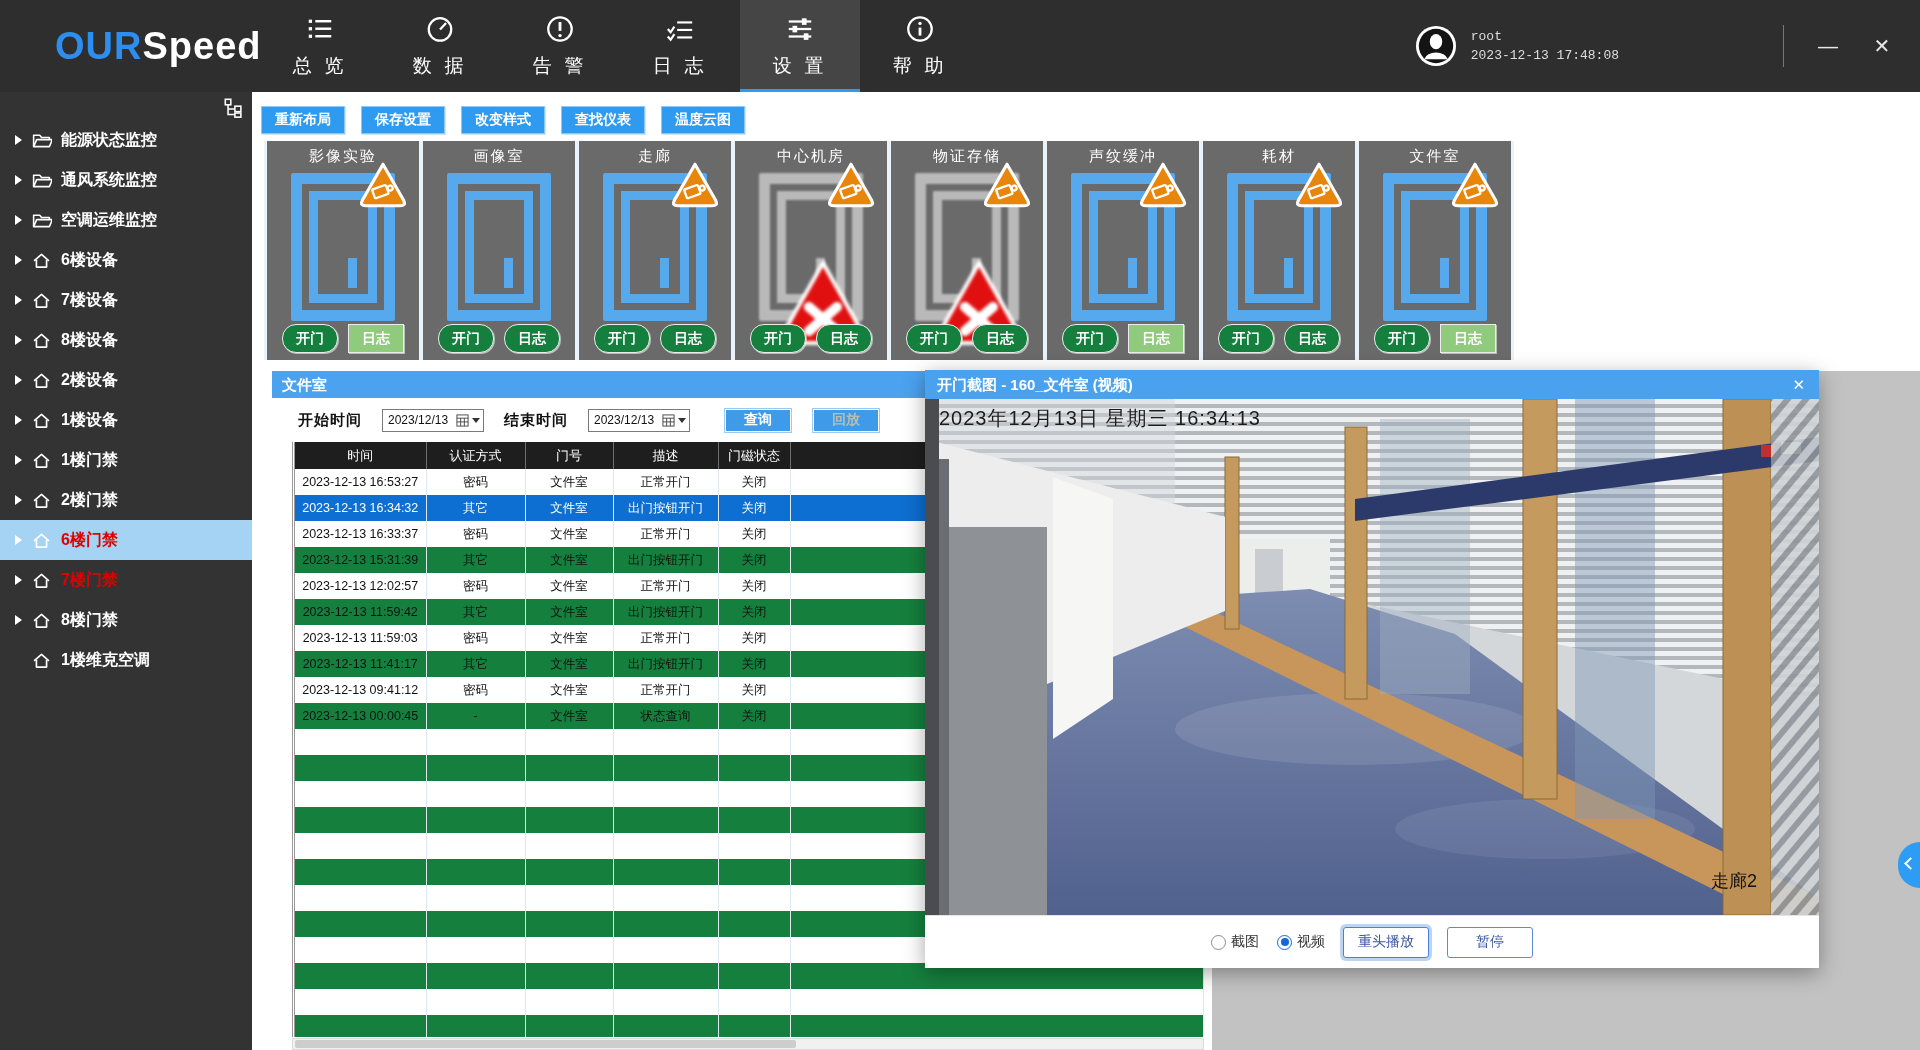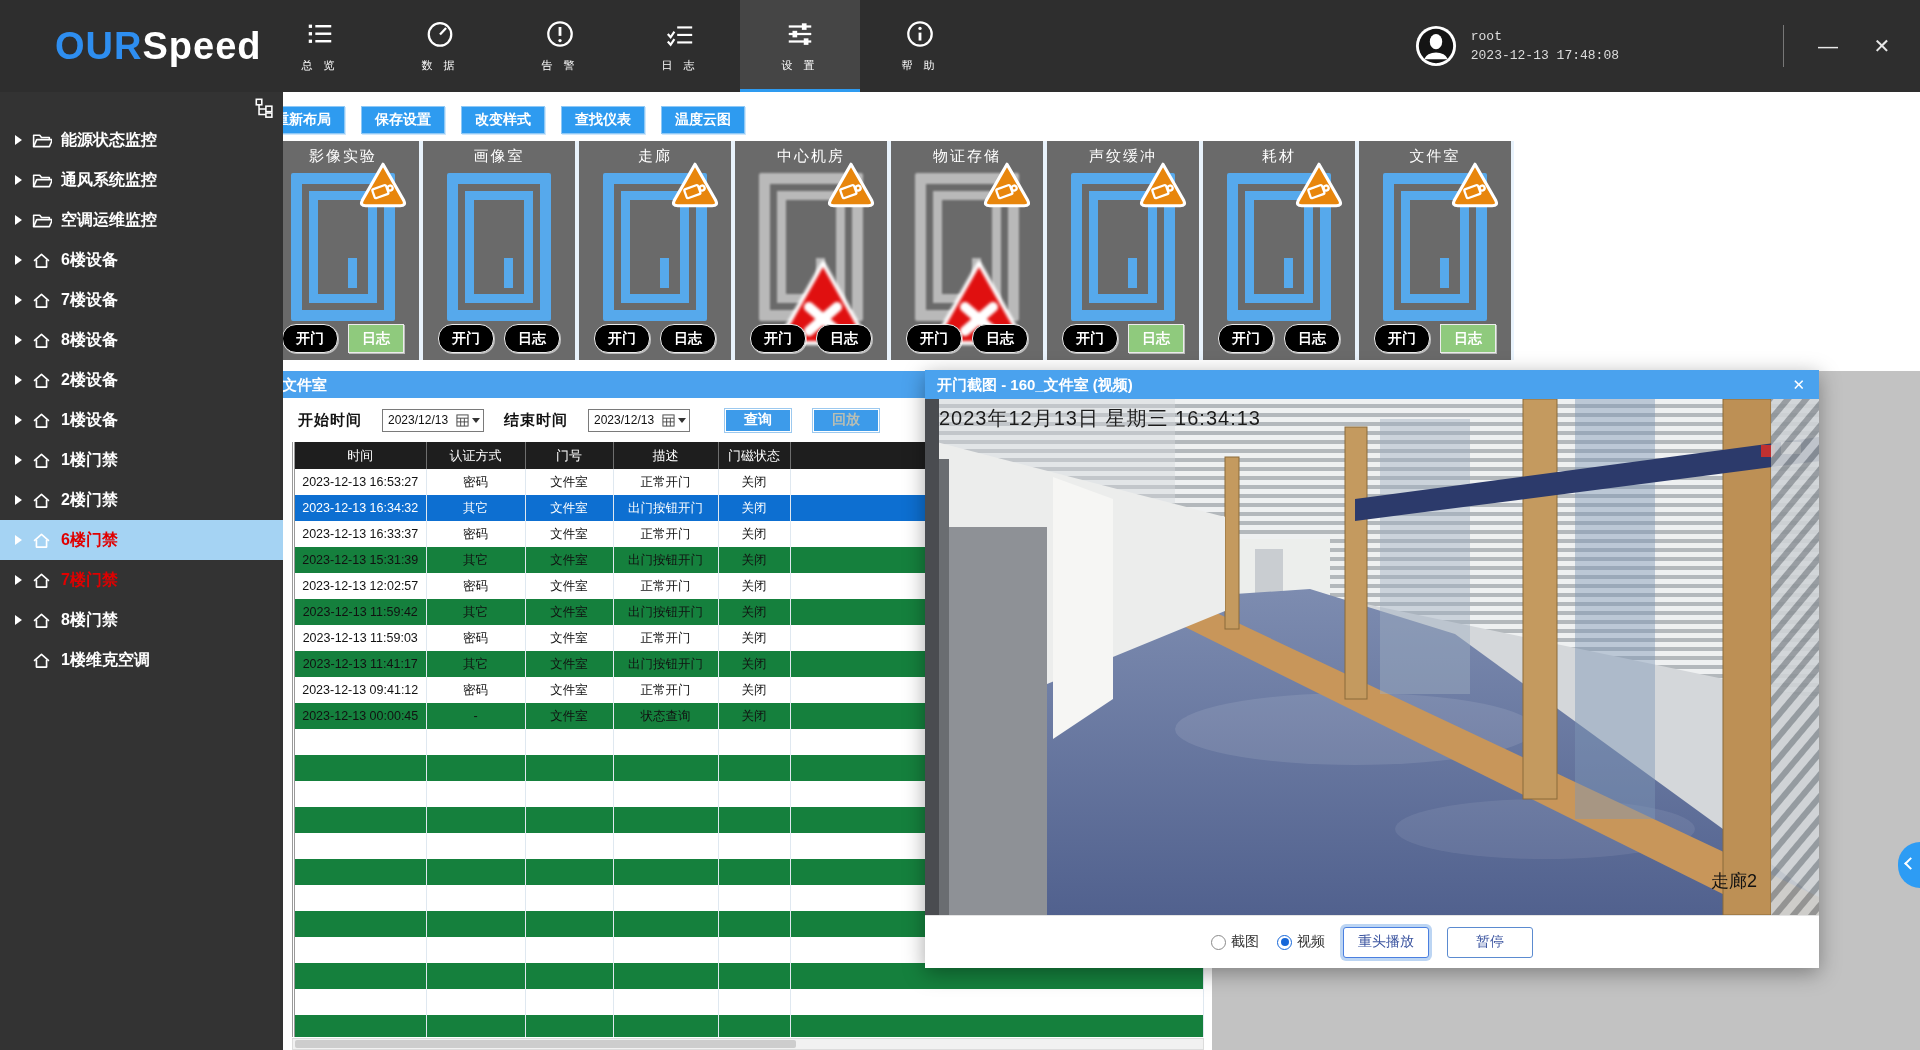--- a/index.html
+++ b/index.html
@@ -7,30 +7,30 @@
   body { font-family:"Liberation Sans","DejaVu Sans",sans-serif; background:#fff; }
   .screen { position:relative; width:1920px; height:1050px; overflow:hidden; background:#fff; }
 
   
   .topbar { position:absolute; left:0; top:0; width:1920px; height:92px; background:#2e2e2e; display:flex; align-items:stretch; z-index:30; }
   .logo { width:260px; display:flex; align-items:center; padding-left:55px; font-size:38px; font-weight:bold; letter-spacing:1px; }
   .logo .b1 { color:#2e8ef0; } .logo .b2 { color:#fff; }
   .navtabs { display:flex; }
   .nav-item { width:120px; display:flex; flex-direction:column; align-items:center; justify-content:center; gap:9px; color:#fff; cursor:pointer; }
   .nav-item svg { width:30px; height:30px; }
-  .nav-item .nl { font-size:11px; letter-spacing:4px; }
+  .nav-item .nl { font-size:19px; letter-spacing:4px;font-family:Liberation Serif, serif; }
   .nav-item.active { background:#454545; box-shadow:inset 0 -3px 0 #2e9bf0; }
   .top-right { margin-left:auto; display:flex; align-items:center; padding-right:18px; gap:14px; }
   .avatar { width:42px; height:42px; }
   .user-meta { color:#ddd; font-size:13px; line-height:19px; font-family:"Liberation Mono","DejaVu Sans Mono",monospace; }
   .vdivider { width:1px; height:42px; background:#777; margin:0 10px 0 150px; }
   .winbtn { color:#e8e8e8; font-size:20px; width:40px; text-align:center; cursor:pointer; }
 
   
-  .sidebar { position:absolute; left:0; top:92px; width:283px; bottom:0; background:#333; z-index:20; }
+  .sidebar { position:absolute; left:0; top:92px; width:252px; bottom:0; background:#333; z-index:20; }
   .tree-toggle { position:absolute; top:5px; right:7px; width:22px; height:22px; cursor:pointer; }
   .side-list { position:absolute; top:28px; left:0; right:0; }
   .side-item { height:40px; display:flex; align-items:center; padding-left:15px; gap:9px; color:#fff; font-size:16px; font-weight:bold; cursor:pointer; }
   .side-item .arr { width:0; height:0; border-left:7px solid #fff; border-top:5px solid transparent; border-bottom:5px solid transparent; flex:0 0 auto; }
   .side-item .noarr { width:7px; flex:0 0 auto; }
   .side-item svg { width:21px; height:21px; flex:0 0 auto; }
   .side-item.selected { background:#a5d3f3; }
   .side-item.selected .lbl { color:#e00000; }
   .side-item.alarm .lbl { color:#e00000; }
 
@@ -46,21 +46,21 @@
   .door-frame { position:absolute; inset:0; border:11px solid #56a9ec; border-radius:2px; }
   .door-inner { position:absolute; inset:7px; border:9px solid #56a9ec; }
   .door-handle { position:absolute; right:11px; top:58px; width:9px; height:30px; background:#56a9ec; }
   .card.gray .door-frame, .card.gray .door-inner { border-color:#b9b9b9; }
   .card.gray .door-handle { background:#b9b9b9; }
   .card.gray .door-frame { filter:blur(1.3px); }
   .badge-cam { position:absolute; top:-13px; right:-15px; width:54px; height:50px; }
   .badge-err { position:absolute; bottom:-26px; right:-10px; width:100px; height:92px; filter:blur(1.4px); }
   .card-btns { position:absolute; bottom:7px; left:0; right:0; display:flex; justify-content:center; gap:10px; }
   .cd-btn { width:56px; height:29px; color:#fff; font-weight:bold; font-size:14px; border:1px solid #ececec; box-shadow:1px 1px 0 rgba(255,255,255,.55); cursor:pointer; font-family:inherit; }
-  .cd-open, .cd-log.blue { background:#000000;border-radius:14px; }
+  .cd-open, .cd-log.blue { background:#15803d;border-radius:14px; }
   .cd-log.green { background:#8fca7d; }
 
   
   .panel { position:absolute; left:272px; top:371px; width:934px; height:679px; background:#fff; z-index:6; }
   .p-header { height:27px; background:#4ba2ee; color:#fff; font-size:15px; font-weight:bold; line-height:27px; padding-left:10px; }
   .p-filter { height:44px; display:flex; align-items:center; gap:20px; padding-left:26px; }
   .f-label { font-size:15px; font-weight:bold; color:#111; letter-spacing:1px; }
   .date-box { width:102px; height:23px; border:1px solid #7a7a7a; background:#fff; display:flex; align-items:center; padding:0 3px 0 5px; gap:3px; cursor:pointer; }
   .date-box .dv { flex:1; font-size:12px; color:#111; }
   .date-box svg { width:13px; height:13px; }

